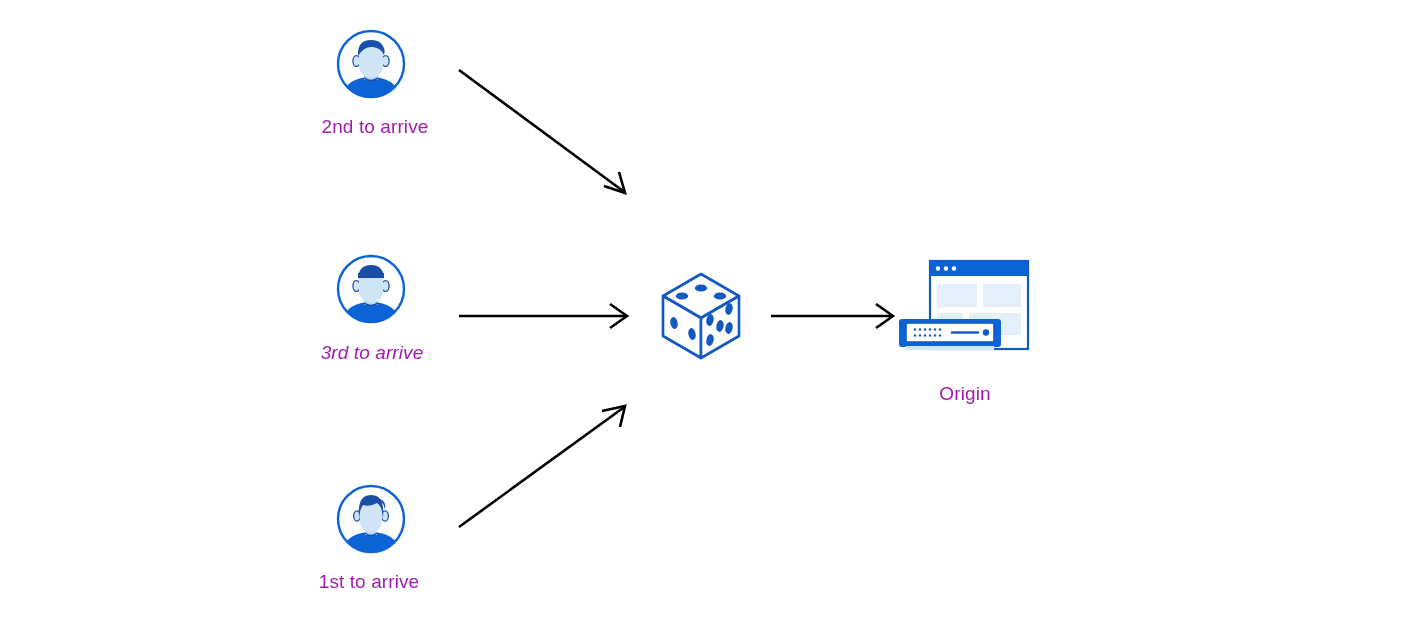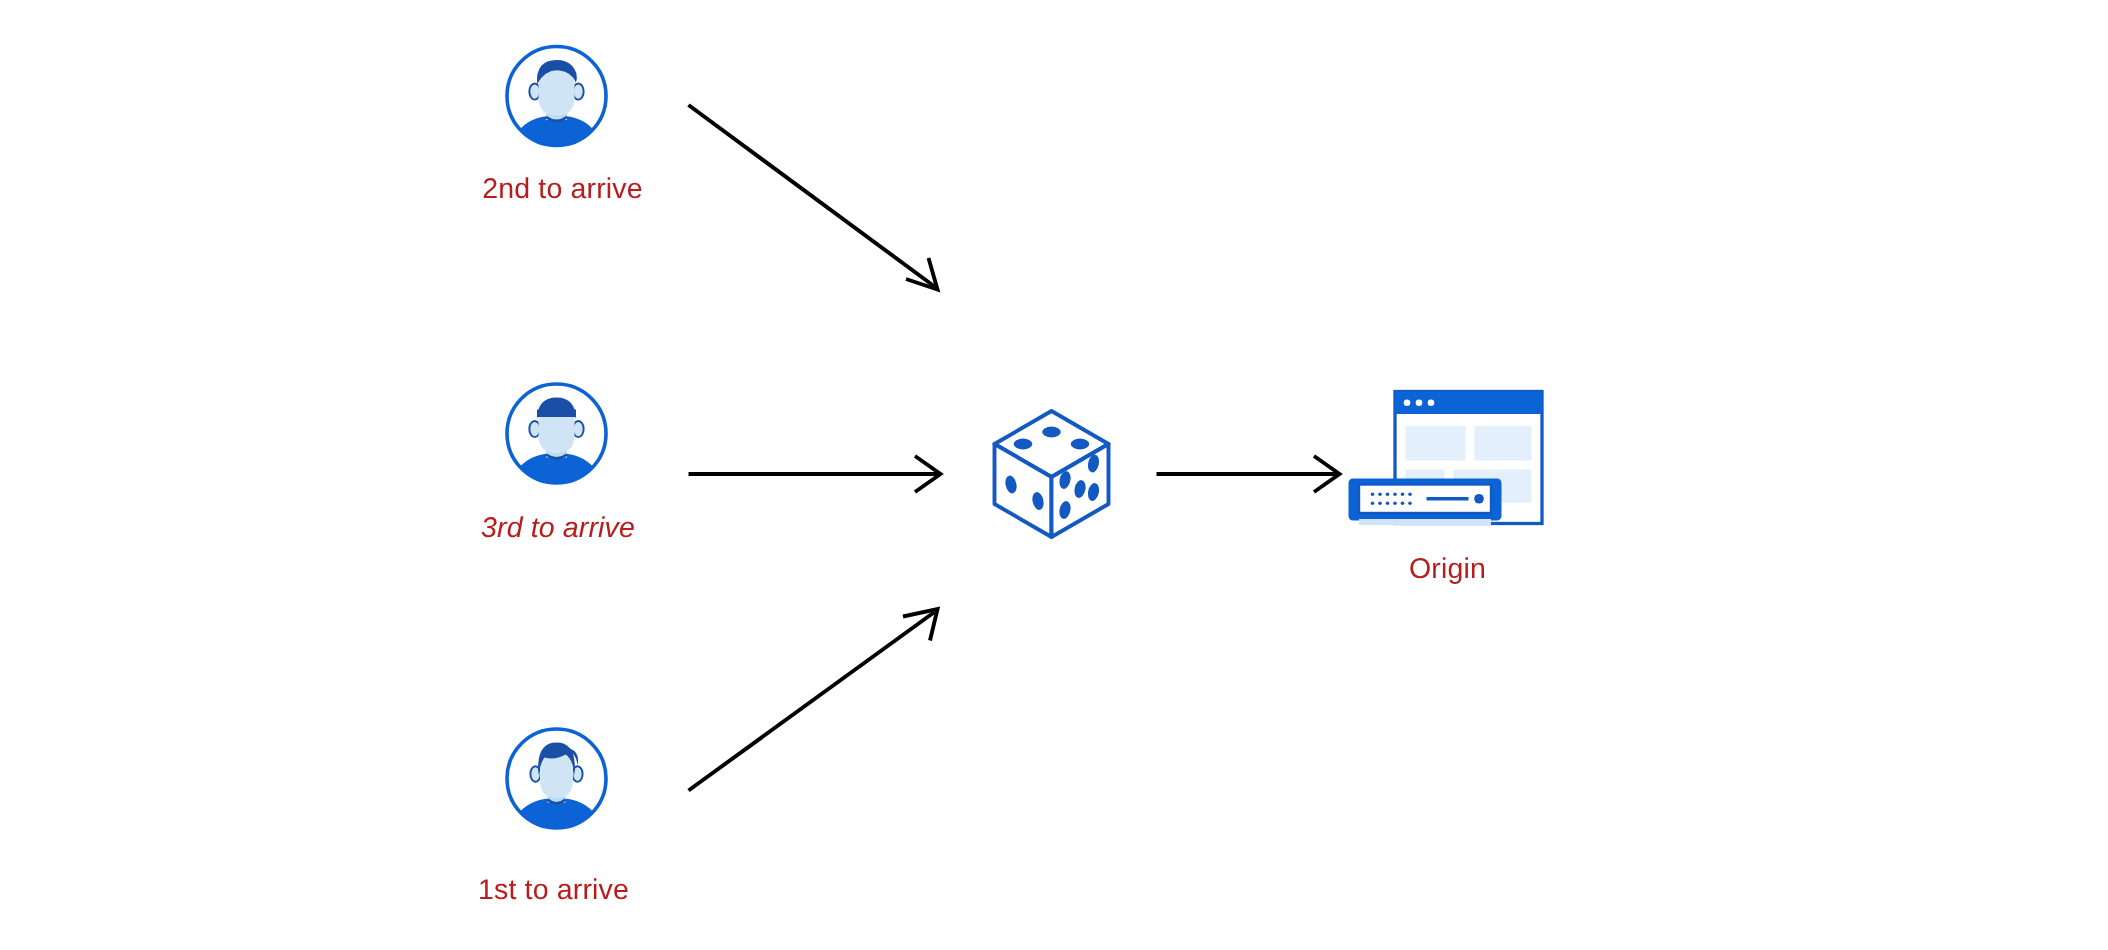--- a/index.html
+++ b/index.html
@@ -19,21 +19,21 @@
     overflow: hidden;
   }
   .node {
     position: absolute;
   }
   .node-label {
     position: absolute;
     width: 240px;
     text-align: center;
     font-size: 19px;
-    color: #b91c1c;
+    color: #a21caf;
     font-family: "Liberation Sans", sans-serif;
     white-space: nowrap;
     letter-spacing: 0.1px;
   }
   .avatar {
     position: absolute;
     width: 72px;
     height: 72px;
   }
   .dice {
@@ -148,21 +148,21 @@
         <path d="M30 42 h12 v10 h-12 z" fill="#bcdcf2"></path>
         <path d="M30 50 q6 5 12 0" fill="none" stroke="#1a4fa8" stroke-width="1.6"></path>
         <ellipse cx="22" cy="33" rx="3.4" ry="5.2" fill="#cfe5f5" stroke="#1a4fa8" stroke-width="1.3"></ellipse>
         <ellipse cx="50" cy="33" rx="3.4" ry="5.2" fill="#cfe5f5" stroke="#1a4fa8" stroke-width="1.3"></ellipse>
         <path d="M25 27 q0 -12 11 -12 q11 0 11 12 v10 q0 12 -11 12 q-11 0 -11 -12 z" fill="#cfe5f5"></path>
 
         <path d="M24 34 q-2 -22 12 -22 q14 0 12 22 q-1 -11 -6 -14 q-7 4 -14 2 q-3 4 -4 12 z" fill="#1a4fa8"></path>
         <path d="M45 16 q7 3 5 11 q-1 -8 -6 -9 z" fill="#1a4fa8"></path>
       </g>
     </svg>
-    <div class="node-label" style="left:249px; top:571px;margin-top:12px;">1st to arrive</div>
+    <div class="node-label" style="left:249px; top:571px;">1st to arrive</div>
   </div>
 
   <svg class="dice" style="left:658px; top:270px;" viewBox="0 0 86 92">
     <g stroke="#1259c3" stroke-width="2.6" fill="#ffffff" stroke-linejoin="round">
 
       <path d="M43 4 L81 26 L43 48 L5 26 Z"></path>
 
       <path d="M5 26 L43 48 L43 88 L5 66 Z"></path>
 
       <path d="M81 26 L81 66 L43 88 L43 48 Z"></path>
@@ -214,16 +214,16 @@
           <circle cx="23" cy="77.5" r="1.2"></circle>
           <circle cx="28" cy="77.5" r="1.2"></circle>
           <circle cx="33" cy="77.5" r="1.2"></circle>
           <circle cx="38" cy="77.5" r="1.2"></circle>
           <circle cx="43" cy="77.5" r="1.2"></circle>
         </g>
         <line x1="54" y1="74.5" x2="82" y2="74.5" stroke="#1259c3" stroke-width="2.4"></line>
         <circle cx="89" cy="74.5" r="3.2" fill="#1259c3"></circle>
       </g>
     </svg>
-    <div class="node-label" style="left:845px; top:369px;text-align:center;">Origin</div>
+    <div class="node-label" style="left:845px; top:383px;text-align:center;">Origin</div>
   </div>
 
 </div>
 
 </body></html>

